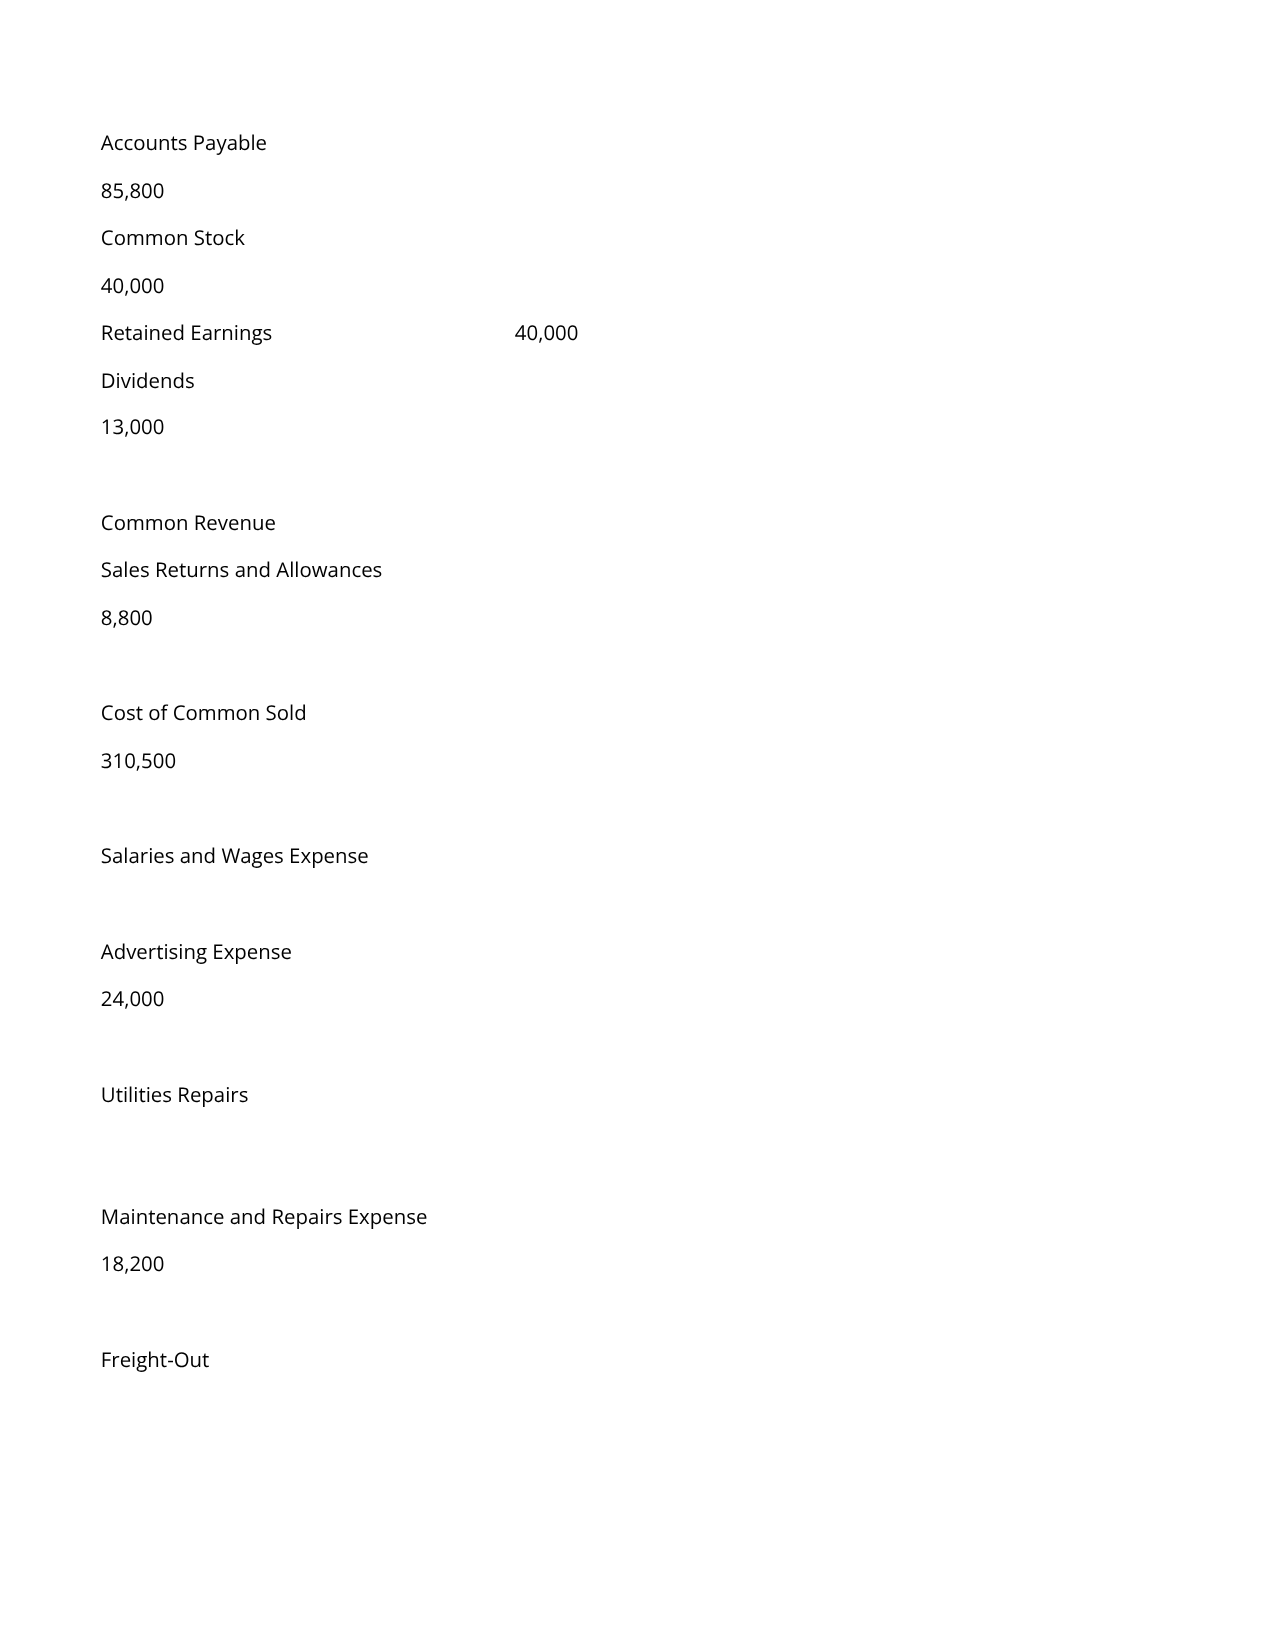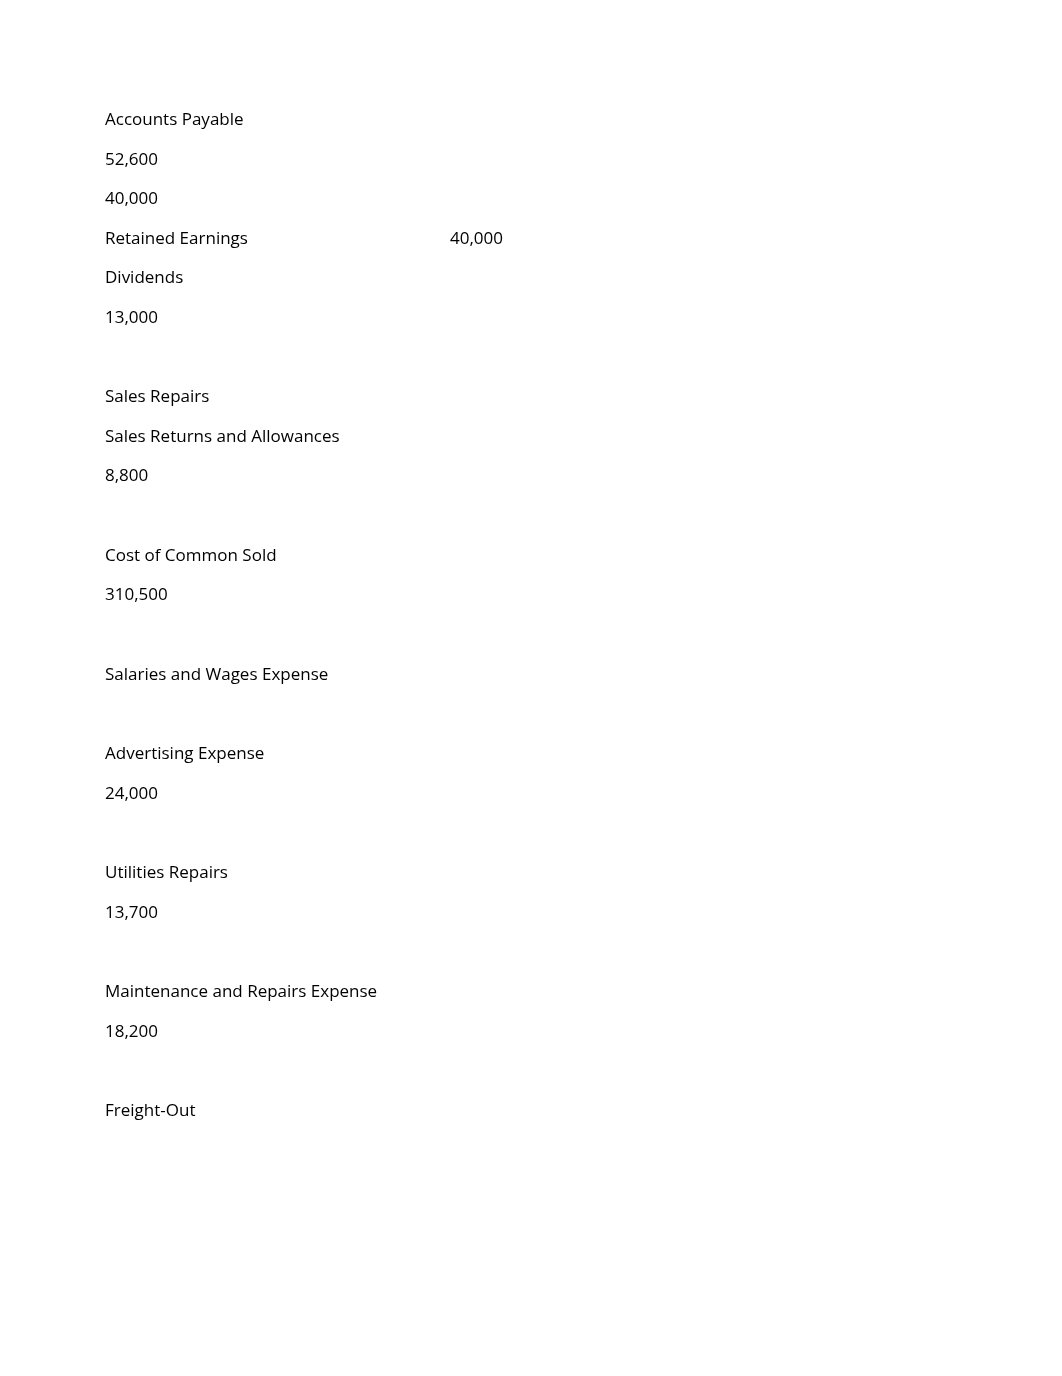--- a/index.html
+++ b/index.html
@@ -11,21 +11,21 @@
       font-family: 'Segoe UI', 'Open Sans', Arial, sans-serif;
       font-size: 17px;
       color: #000;
       background: #fff;
       width: 1062px;
       height: 1376px;
       position: relative;
     }
     .content {
       padding-top: 110px;
-      padding-left: 105px;
+      padding-left: 84px;
     }
     .row {
       display: flex;
       line-height: 1.0;
       margin-bottom: 22.5px;
     }
     .col1 {
       width: 345px;
     }
     .col2 {
@@ -38,21 +38,25 @@
 </head>
 <body>
 
 <div class="content">
 
   <div class="row">
     <div class="col1">Accounts Payable</div>
     <div class="col2"></div>
   </div>
   <div class="row">
-    <div class="col1">52,600</div>
+    <div class="col1">85,800</div>
+    <div class="col2"></div>
+  </div>
+  <div class="row">
+    <div class="col1">Common Stock</div>
     <div class="col2"></div>
   </div>
   <div class="row">
     <div class="col1">40,000</div>
     <div class="col2"></div>
   </div>
   <div class="row">
     <div class="col1">Retained Earnings</div>
     <div class="col2">40,000</div>
   </div>
@@ -61,21 +65,21 @@
     <div class="col2"></div>
   </div>
   <div class="row">
     <div class="col1">13,000</div>
     <div class="col2"></div>
   </div>
 
   <div class="gap"></div>
 
   <div class="row">
-    <div class="col1">Sales Repairs</div>
+    <div class="col1">Common Revenue</div>
     <div class="col2"></div>
   </div>
   <div class="row">
     <div class="col1">Sales Returns and Allowances</div>
     <div class="col2"></div>
   </div>
   <div class="row">
     <div class="col1">8,800</div>
     <div class="col2"></div>
   </div>
@@ -109,21 +113,20 @@
     <div class="col2"></div>
   </div>
 
   <div class="gap"></div>
 
   <div class="row">
     <div class="col1">Utilities Repairs</div>
     <div class="col2"></div>
   </div>
   <div class="row">
-    <div class="col1">13,700</div>
     <div class="col2"></div>
   </div>
 
   <div class="gap"></div>
 
   <div class="row">
     <div class="col1">Maintenance and Repairs Expense</div>
     <div class="col2"></div>
   </div>
   <div class="row">

